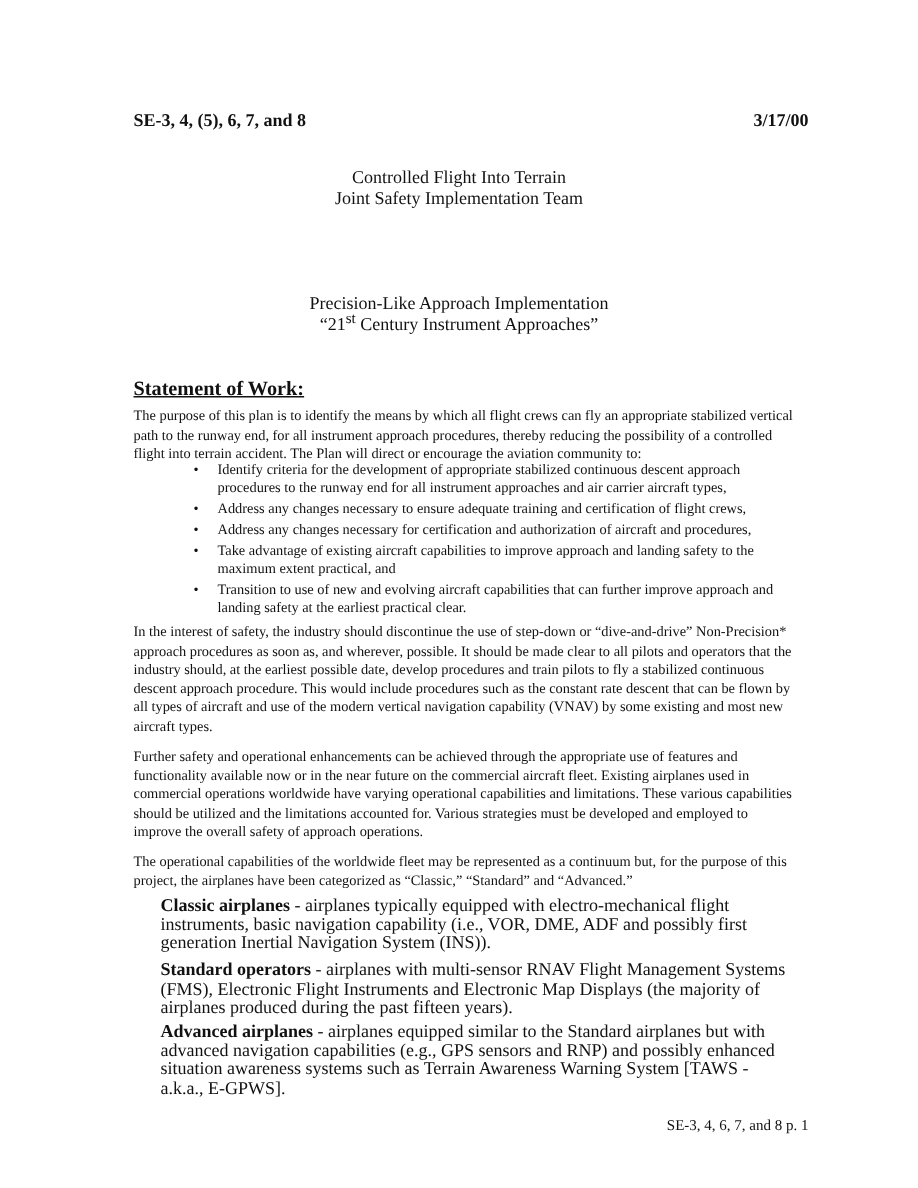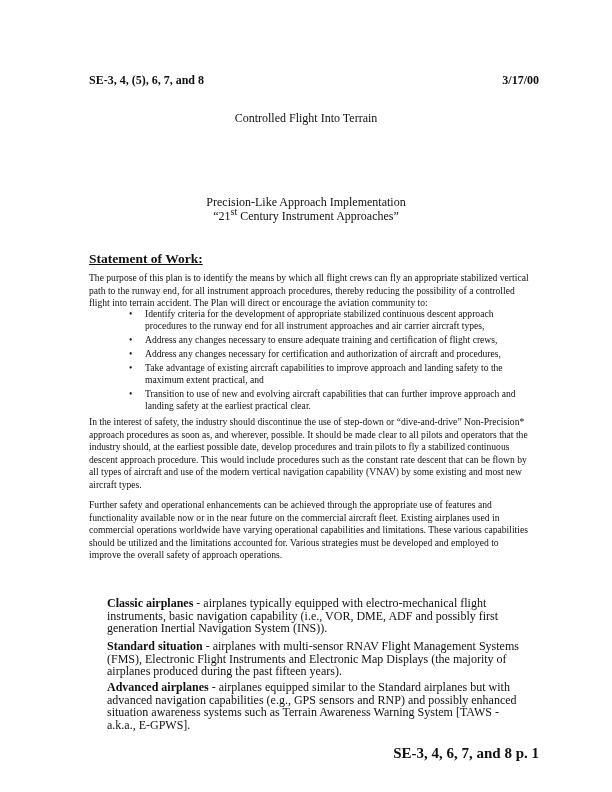--- a/index.html
+++ b/index.html
@@ -89,36 +89,36 @@
       line-height: 12.6px;
       margin: 0;
     }
     .indent-para b {
       font-weight: bold;
     }
     .footer {
       position: absolute;
       right: 89px;
       top: 745px;
-      font-size: 15px;
-      font-weight: bold;
+      font-size: 10px;
     }
   </style>
 </head>
 <body>
 
 <div class="page">
 
   <div class="header-row">
     <span>SE-3, 4, (5), 6, 7, and 8</span>
     <span>3/17/00</span>
   </div>
 
   <div class="title-block" style="top:111px;">
     <div>Controlled Flight Into Terrain</div>
+    <div>Joint Safety Implementation Team</div>
   </div>
 
 
   <div class="title-block" style="top:195px;">
     <div>Precision-Like Approach Implementation</div>
     <div><span>“21</span><sup>st</sup><span> Century Instrument Approaches”</span></div>
   </div>
 
   <div class="section-heading">Statement of Work:</div>
 
@@ -129,22 +129,23 @@
     <li><span class="dot">•</span><span>Address any changes necessary to ensure adequate training and certification of flight crews,</span></li>
     <li><span class="dot">•</span><span>Address any changes necessary for certification and authorization of aircraft and procedures,</span></li>
     <li><span class="dot">•</span><span>Take advantage of existing aircraft capabilities to improve approach and landing safety to the maximum extent practical, and</span></li>
     <li><span class="dot">•</span><span>Transition to use of new and evolving aircraft capabilities that can further improve approach and landing safety at the earliest practical clear.</span></li>
   </ul>
 
   <p class="para" style="top:416px;">In the interest of safety, the industry should discontinue the use of step-down or “dive-and-drive” Non-Precision* approach procedures as soon as, and wherever, possible. It should be made clear to all pilots and operators that the industry should, at the earliest possible date, develop procedures and train pilots to fly a stabilized continuous descent approach procedure. This would include procedures such as the constant rate descent that can be flown by all types of aircraft and use of the modern vertical navigation capability (VNAV) by some existing and most new aircraft types.</p>
 
   <p class="para" style="top:499px;">Further safety and operational enhancements can be achieved through the appropriate use of features and functionality available now or in the near future on the commercial aircraft fleet.  Existing airplanes used in commercial operations worldwide have varying operational capabilities and limitations.  These various capabilities should be utilized and the limitations accounted for. Various strategies must be developed and employed to improve the overall safety of approach operations.</p>
 
+  <p class="para" style="top:569px;">The operational capabilities of the worldwide fleet may be represented as a continuum but, for the purpose of this project, the airplanes have been categorized as “Classic,” “Standard” and “Advanced.”</p>
 
   <p class="indent-para" style="top:597px;"><b>Classic airplanes</b><span> - airplanes typically equipped with electro-mechanical flight instruments, basic navigation capability (i.e., VOR, DME, ADF and possibly first generation Inertial Navigation System (INS)).</span></p>
 
-  <p class="indent-para" style="top:640px;"><b>Standard situation</b><span> - airplanes with multi-sensor RNAV Flight Management Systems (FMS), Electronic Flight Instruments and Electronic Map Displays (the majority of airplanes produced during the past fifteen years).</span></p>
+  <p class="indent-para" style="top:640px;"><b>Standard operators</b><span> - airplanes with multi-sensor RNAV Flight Management Systems (FMS), Electronic Flight Instruments and Electronic Map Displays (the majority of airplanes produced during the past fifteen years).</span></p>
 
   <p class="indent-para" style="top:681px;"><b>Advanced airplanes</b><span> - airplanes equipped similar to the Standard airplanes but with advanced navigation capabilities (e.g., GPS sensors and RNP) and possibly enhanced situation awareness systems such as Terrain Awareness Warning System [TAWS - a.k.a., E-GPWS].</span></p>
 
   <div class="footer">SE-3, 4, 6, 7, and 8 p. 1</div>
 
 </div>
 
 </body></html>

